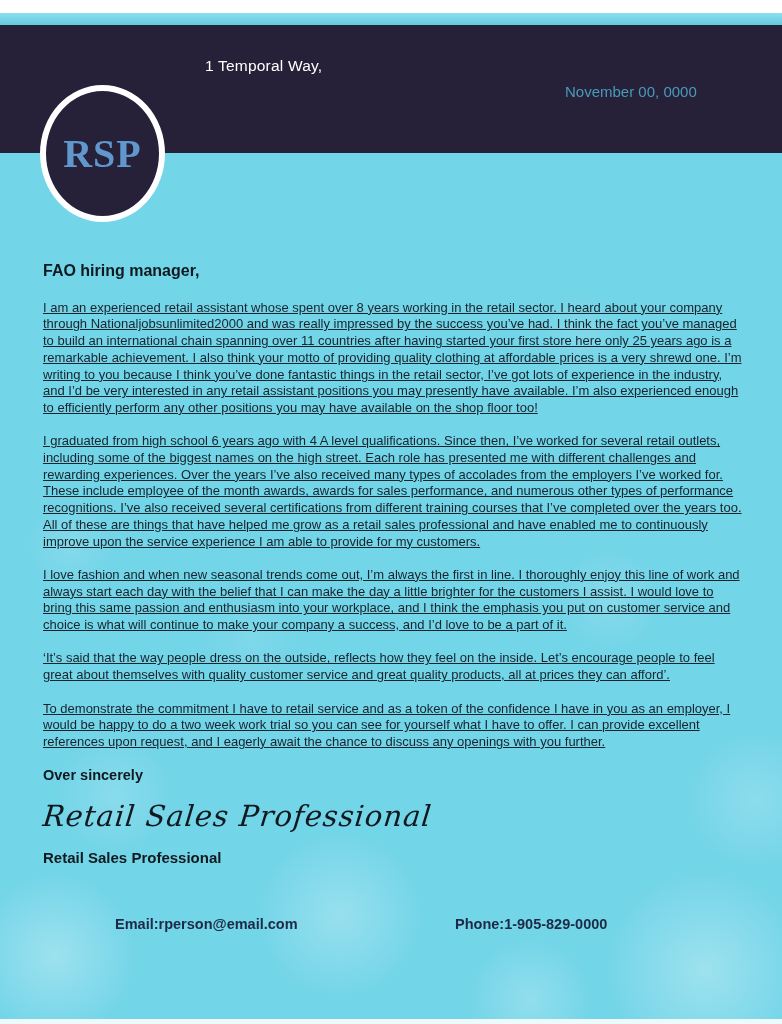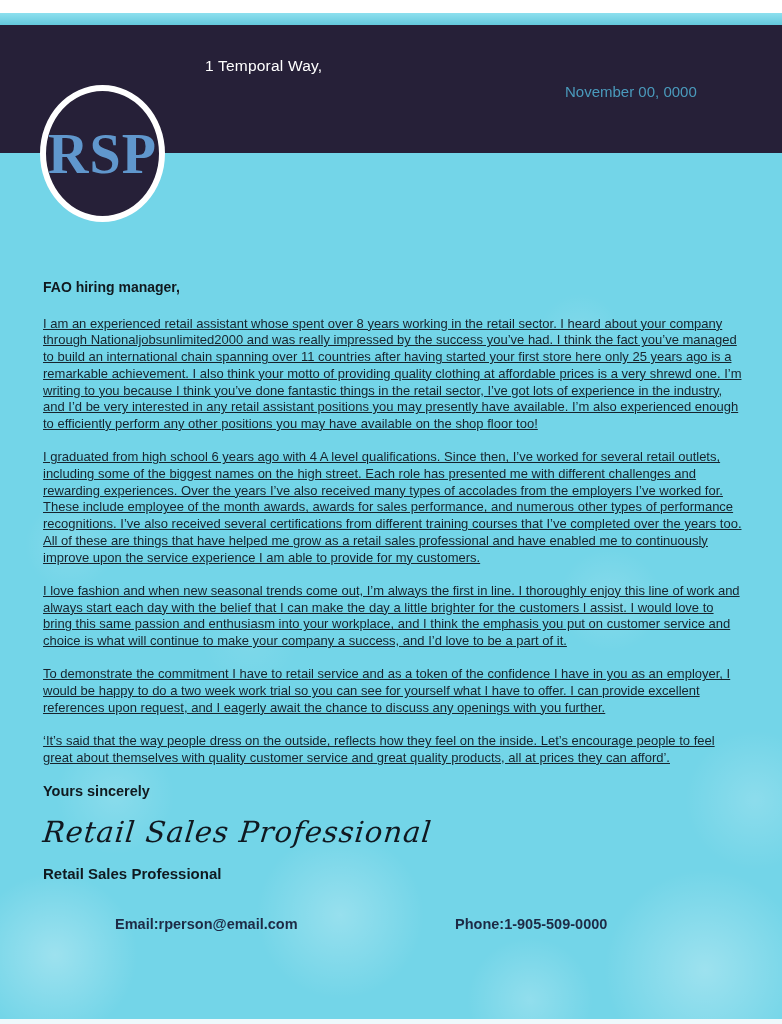--- a/index.html
+++ b/index.html
@@ -27,38 +27,38 @@
   .band{position:absolute;top:25px;left:0;right:0;height:128px;background:#262038;}
 
   .logo{
     position:absolute;left:40px;top:85px;width:125px;height:137px;
     border-radius:50%;background:#262038;border:6px solid #ffffff;
     box-sizing:border-box;display:flex;align-items:center;justify-content:center;
     z-index:3;
   }
   .logo-text{
     font-family:"Liberation Serif", serif;font-weight:bold;
-    font-size:56px;color:#6097cd;letter-spacing:1px;line-height:1;
+    font-size:40px;color:#6097cd;letter-spacing:1px;line-height:1;
   }
 
   .address{
     position:absolute;left:205px;top:55px;z-index:4;
     color:#ffffff;font-weight:normal;font-size:15.5px;line-height:22px;
     letter-spacing:.2px;
   }
   .date{
     position:absolute;left:565px;top:81px;z-index:4;
     color:#4a9abc;font-size:15px;line-height:22px;
   }
 
   .letter{
     position:absolute;left:43px;top:263px;width:701px;
     color:#17242e;font-size:13px;line-height:16.7px;
   }
-  .salutation{font-weight:bold;font-size:14px;margin:16px 0 20px;color:#10191f;}
+  .salutation{font-weight:bold;font-size:16px;margin:0 0 20px;color:#10191f;}
   .letter p{margin:0 0 16.7px;text-decoration:underline;}
   .closing{font-weight:bold;font-size:14.5px;color:#10191f;margin-top:10px;}
   .sig-script{
     font-family:"DejaVu Serif", serif;font-style:italic;
     font-size:29px;line-height:40px;color:#101820;
     margin-top:12px;transform:skewX(-6deg);transform-origin:left center;
     letter-spacing:1px;white-space:nowrap;
   }
   .sig-name{font-weight:bold;font-size:15px;color:#10191f;margin-top:14px;}
 
@@ -85,27 +85,27 @@
   </div>
 
   <div class="date">November 00, 0000</div>
 
   <div class="letter">
     <div class="salutation">FAO hiring manager,</div>
 
     <p>I am an experienced retail assistant whose spent over 8 years working in the retail sector. I heard about your company through Nationaljobsunlimited2000 and was really impressed by the success you’ve had. I think the fact you’ve managed to build an international chain spanning over 11 countries after having started your first store here only 25 years ago is a remarkable achievement. I also think your motto of providing quality clothing at affordable prices is a very shrewd one. I’m writing to you because I think you’ve done fantastic things in the retail sector, I’ve got lots of experience in the industry, and I’d be very interested in any retail assistant positions you may presently have available. I’m also experienced enough to efficiently perform any other positions you may have available on the shop floor too!</p>
     <p>I graduated from high school 6 years ago with 4 A level qualifications. Since then, I’ve worked for several retail outlets, including some of the biggest names on the high street. Each role has presented me with different challenges and rewarding experiences. Over the years I’ve also received many types of accolades from the employers I’ve worked for. These include employee of the month awards, awards for sales performance, and numerous other types of performance recognitions. I’ve also received several certifications from different training courses that I’ve completed over the years too. All of these are things that have helped me grow as a retail sales professional and have enabled me to continuously improve upon the service experience I am able to provide for my customers.</p>
     <p>I love fashion and when new seasonal trends come out, I’m always the first in line. I thoroughly enjoy this line of work and always start each day with the belief that I can make the day a little brighter for the customers I assist. I would love to bring this same passion and enthusiasm into your workplace, and I think the emphasis you put on customer service and choice is what will continue to make your company a success, and I’d love to be a part of it.</p>
+    <p>‘It’s said that the way people dress on the outside, reflects how they feel on the inside. Let’s encourage people to feel great about themselves with quality customer service and great quality products, all at prices they can afford’.</p>
     <p>To demonstrate the commitment I have to retail service and as a token of the confidence I have in you as an employer, I would be happy to do a two week work trial so you can see for yourself what I have to offer. I can provide excellent references upon request, and I eagerly await the chance to discuss any openings with you further.</p>
-    <p>‘It’s said that the way people dress on the outside, reflects how they feel on the inside. Let’s encourage people to feel great about themselves with quality customer service and great quality products, all at prices they can afford’.</p>
 
-    <div class="closing">Yours sincerely</div>
+    <div class="closing">Over sincerely</div>
 
     <div class="sig-script">Retail Sales Professional</div>
 
     <div class="sig-name">Retail Sales Professional</div>
   </div>
 
   <div class="footer-email">Email:rperson@email.com</div>
-  <div class="footer-phone">Phone:1-905-509-0000</div>
+  <div class="footer-phone">Phone:1-905-829-0000</div>
 
   <div class="strip-bottom"></div>
 </div>
 
 </body></html>

